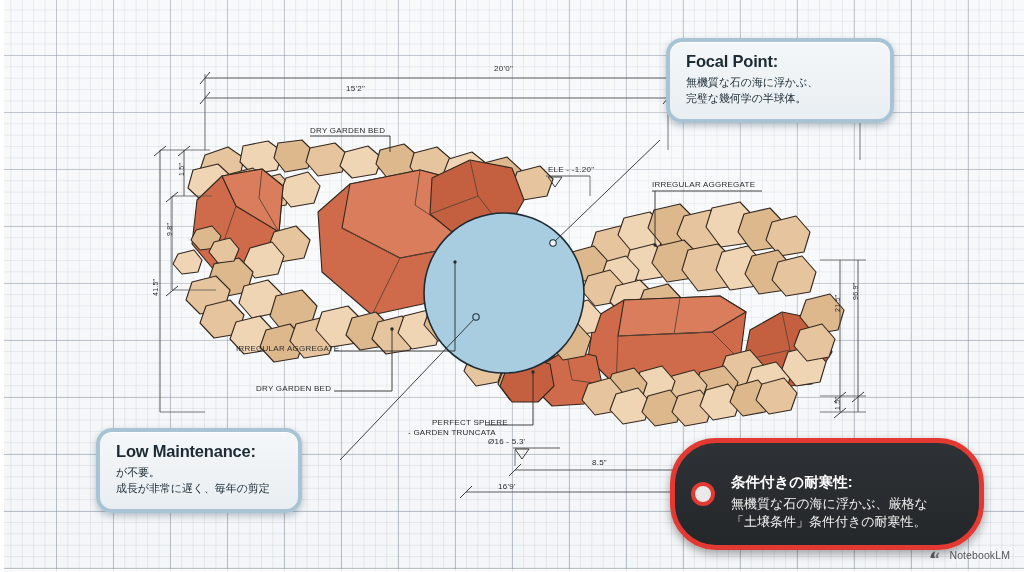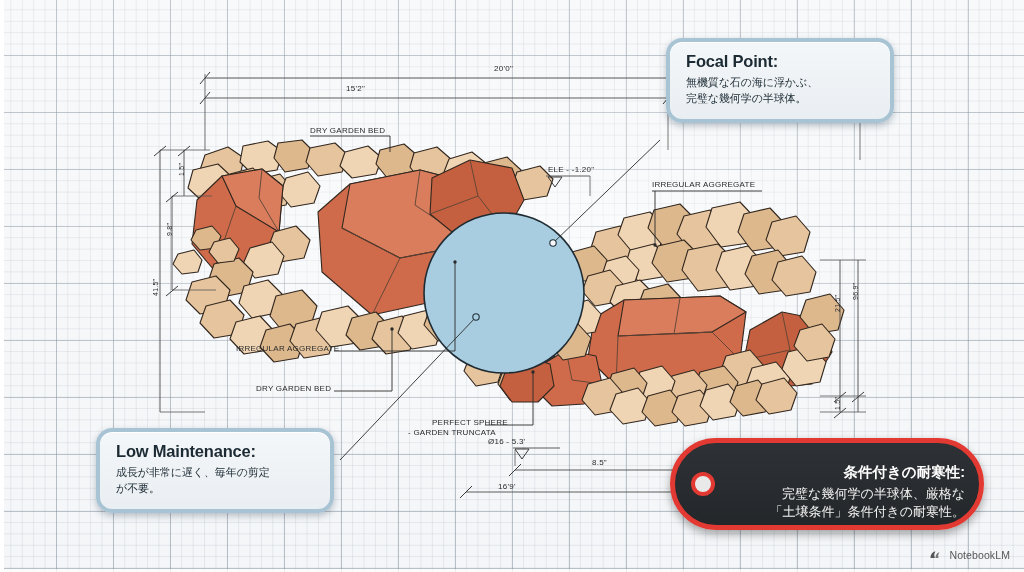--- a/index.html
+++ b/index.html
@@ -43,29 +43,29 @@
   }
   .callout.blue .title{
     font-size:16.5px; font-weight:bold; color:#1b2a33; letter-spacing:-.2px;
     margin-bottom:3px; line-height:1.2;
   }
   .callout.blue .body{
     font-size:11px; color:#1b2a33; line-height:1.45; letter-spacing:-.1px;
   }
 
   #callout-focal{ left:666px; top:38px; width:228px; }
-  #callout-low{  left:96px;  top:428px; width:238px; }
+  #callout-low{  left:96px;  top:428px; width:206px; }
 
   .callout.red{
-    left:670px; top:438px; width:314px; height:92px;
+    left:670px; top:438px; width:314px; height:112px;
     background:linear-gradient(#2e3236,#24272a);
     border:5px solid #e23a32; border-radius:46px;
     box-shadow:0 4px 10px rgba(0,0,0,.35);
     padding:26px 14px 10px 56px;
-    display:flex; flex-direction:column; justify-content:center;align-items:flex-end;
+    display:flex; flex-direction:column; justify-content:center;
   }
   .callout.red .title{ font-size:14.5px; font-weight:bold; color:#ffffff; margin-bottom:3px; }
   .callout.red .body{ font-size:13px; color:#f2f2f2; line-height:1.42; }
   #red-dot{
     position:absolute; left:16px; top:50%; transform:translateY(-50%);
     width:24px; height:24px; border-radius:50%;
     border:4px solid #e23a32; background:#e9e9e9;
   }
 
   
@@ -360,28 +360,28 @@
   <div class="cad" style="left:488px; top:437px;">Ø16 - 5.3'</div>
 
   <div class="callout blue" id="callout-focal">
     <div class="title">Focal Point:</div>
     <div class="body">無機質な石の海に浮かぶ、</div>
     <div class="body">完璧な幾何学の半球体。</div>
   </div>
 
   <div class="callout blue" id="callout-low">
     <div class="title">Low Maintenance:</div>
+    <div class="body">が不要。</div>
     <div class="body">成長が非常に遅く、毎年の剪定</div>
-    <div class="body">が不要。</div>
   </div>
 
   <div class="callout red">
     <div id="red-dot"></div>
     <div class="title">条件付きの耐寒性:</div>
-    <div class="body">完璧な幾何学の半球体、厳格な</div>
+    <div class="body">無機質な石の海に浮かぶ、厳格な</div>
     <div class="body">「土壌条件」条件付きの耐寒性。</div>
   </div>
 
   <div id="watermark">
     <svg width="12" height="12" viewBox="0 0 24 24">
       <path d="M3 18 C3 10, 8 5, 13 5 C10 9, 10 14, 12 18 Z" fill="#4a4a4a"></path>
       <path d="M13 18 C13 11, 17 7, 21 7 C18 10, 18 14, 19 18 Z" fill="#6e6e6e"></path>
     </svg>
     <span>NotebookLM</span>
   </div>

